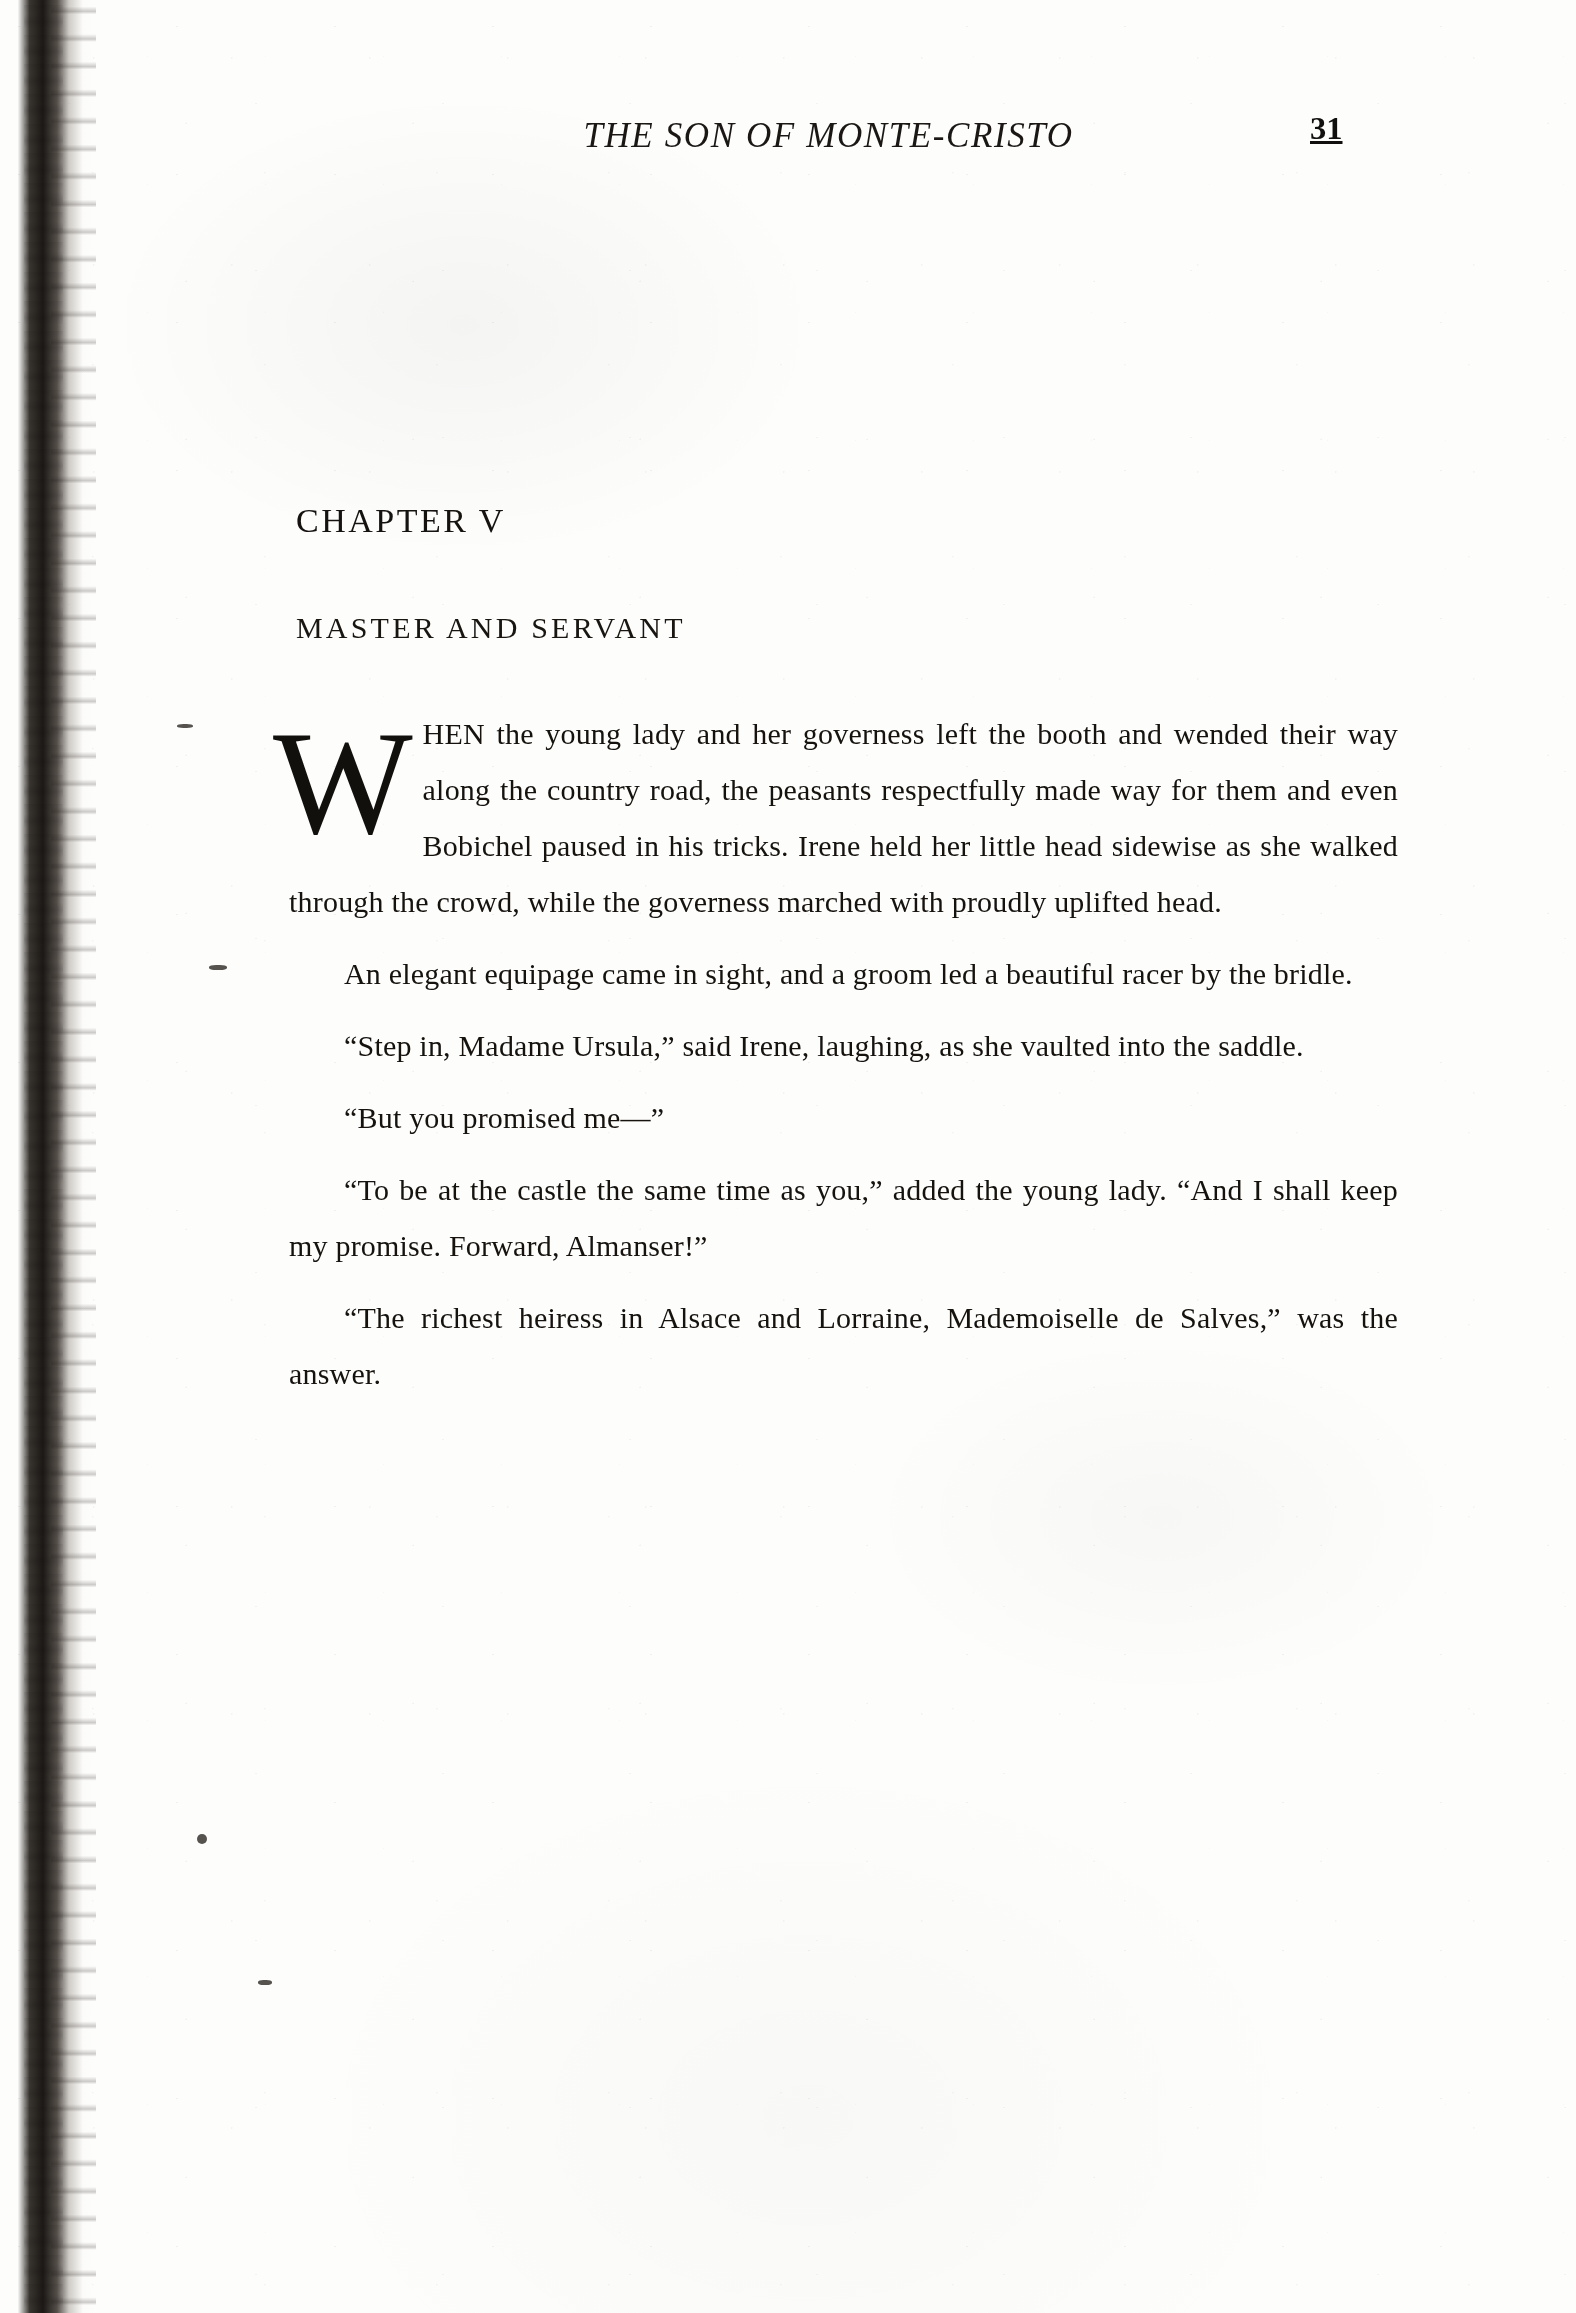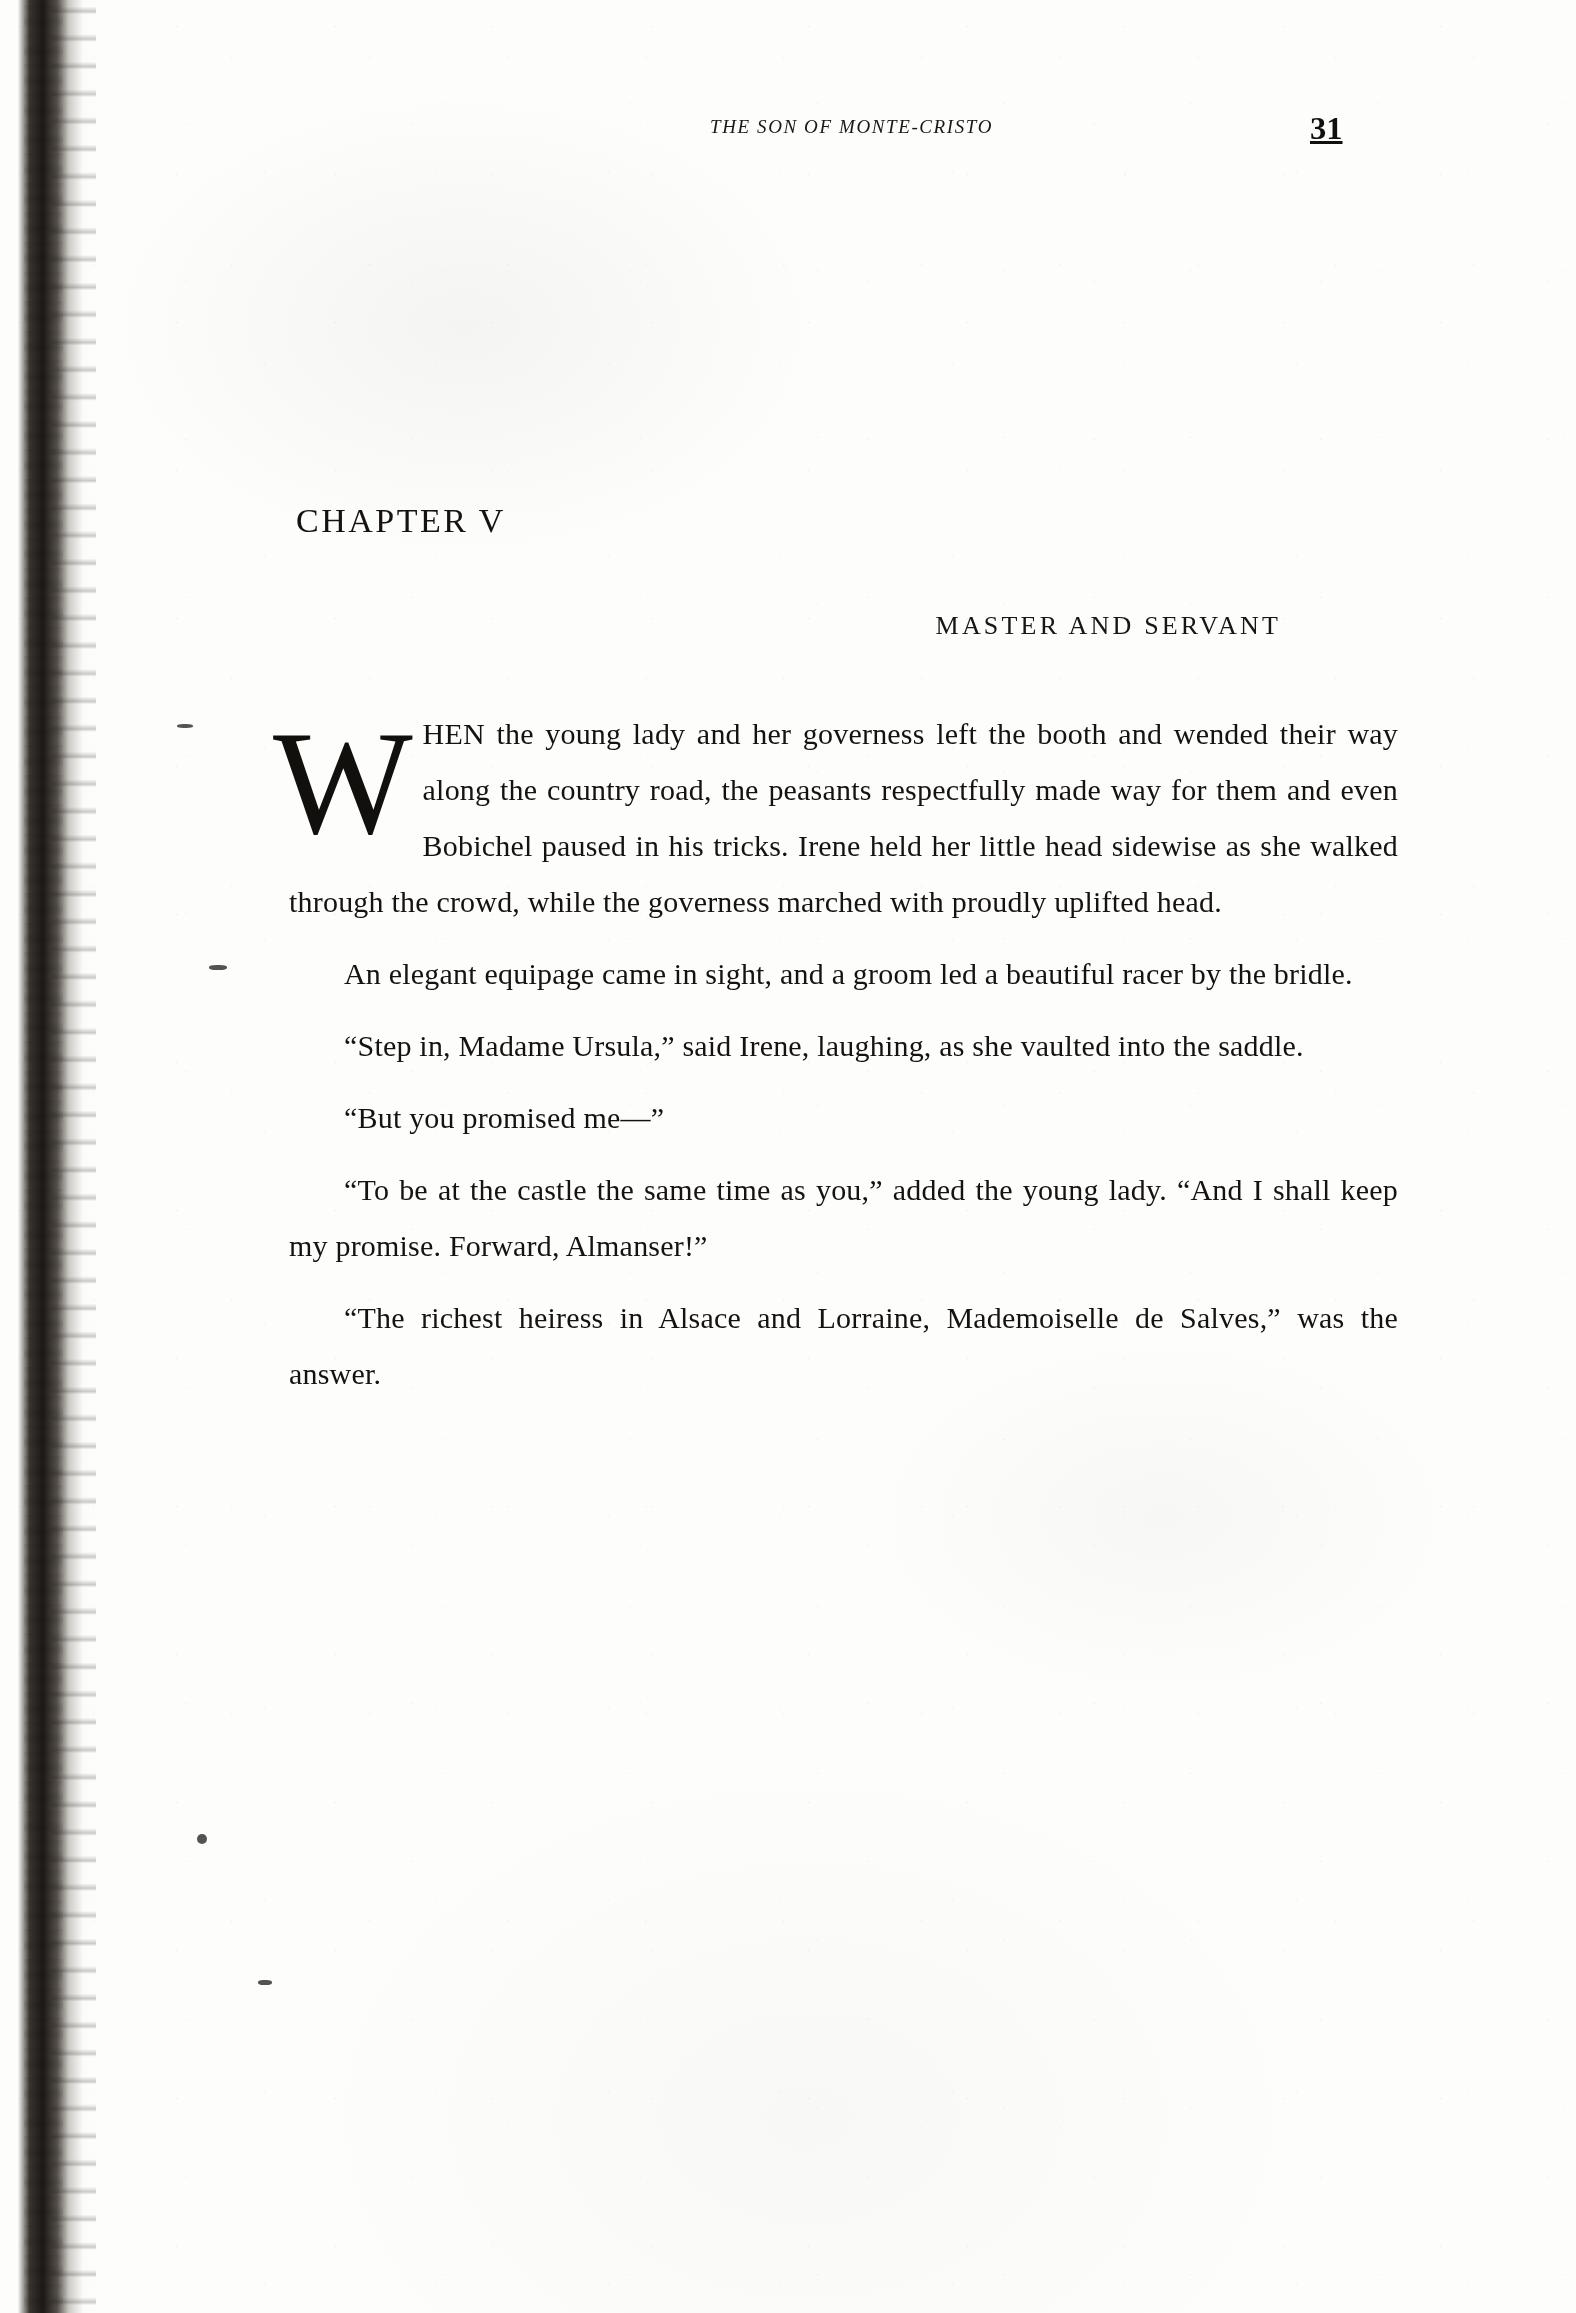--- a/index.html
+++ b/index.html
@@ -97,26 +97,26 @@
   
   .running-head {
     position: absolute;
     left: 0;
     top: 116px;
     width: 1576px;
     height: 39px;
   }
   .rh-title {
     position: absolute;
-    left: 546px;
+    left: 523px;
     top: 0;
     width: 611px;
     text-align: center;
     font-style: italic;
-    font-size: 19px;
+    font-size: 35px;
     letter-spacing: 1.6px;
     white-space: nowrap;
     color: #1a1714;
   }
   .rh-page {
     position: absolute;
     left: 1310px;
     top: -5.9px;
     width: 79px;
     text-align: left;
@@ -135,22 +135,22 @@
     text-align: left;
     font-size: 34px;
     letter-spacing: 2.5px;
     color: #15120f;
   }
   .chapter-title {
     position: absolute;
     left: 296px;
     top: 611px;
     width: 985px;
-    text-align: right;
-    font-size: 26px;
+    text-align: left;
+    font-size: 30px;
     letter-spacing: 3.2px;
     color: #191611;
   }
 
   
   .body-block {
     position: absolute;
     left: 273px;
     top: 690px;
     width: 1141px;

